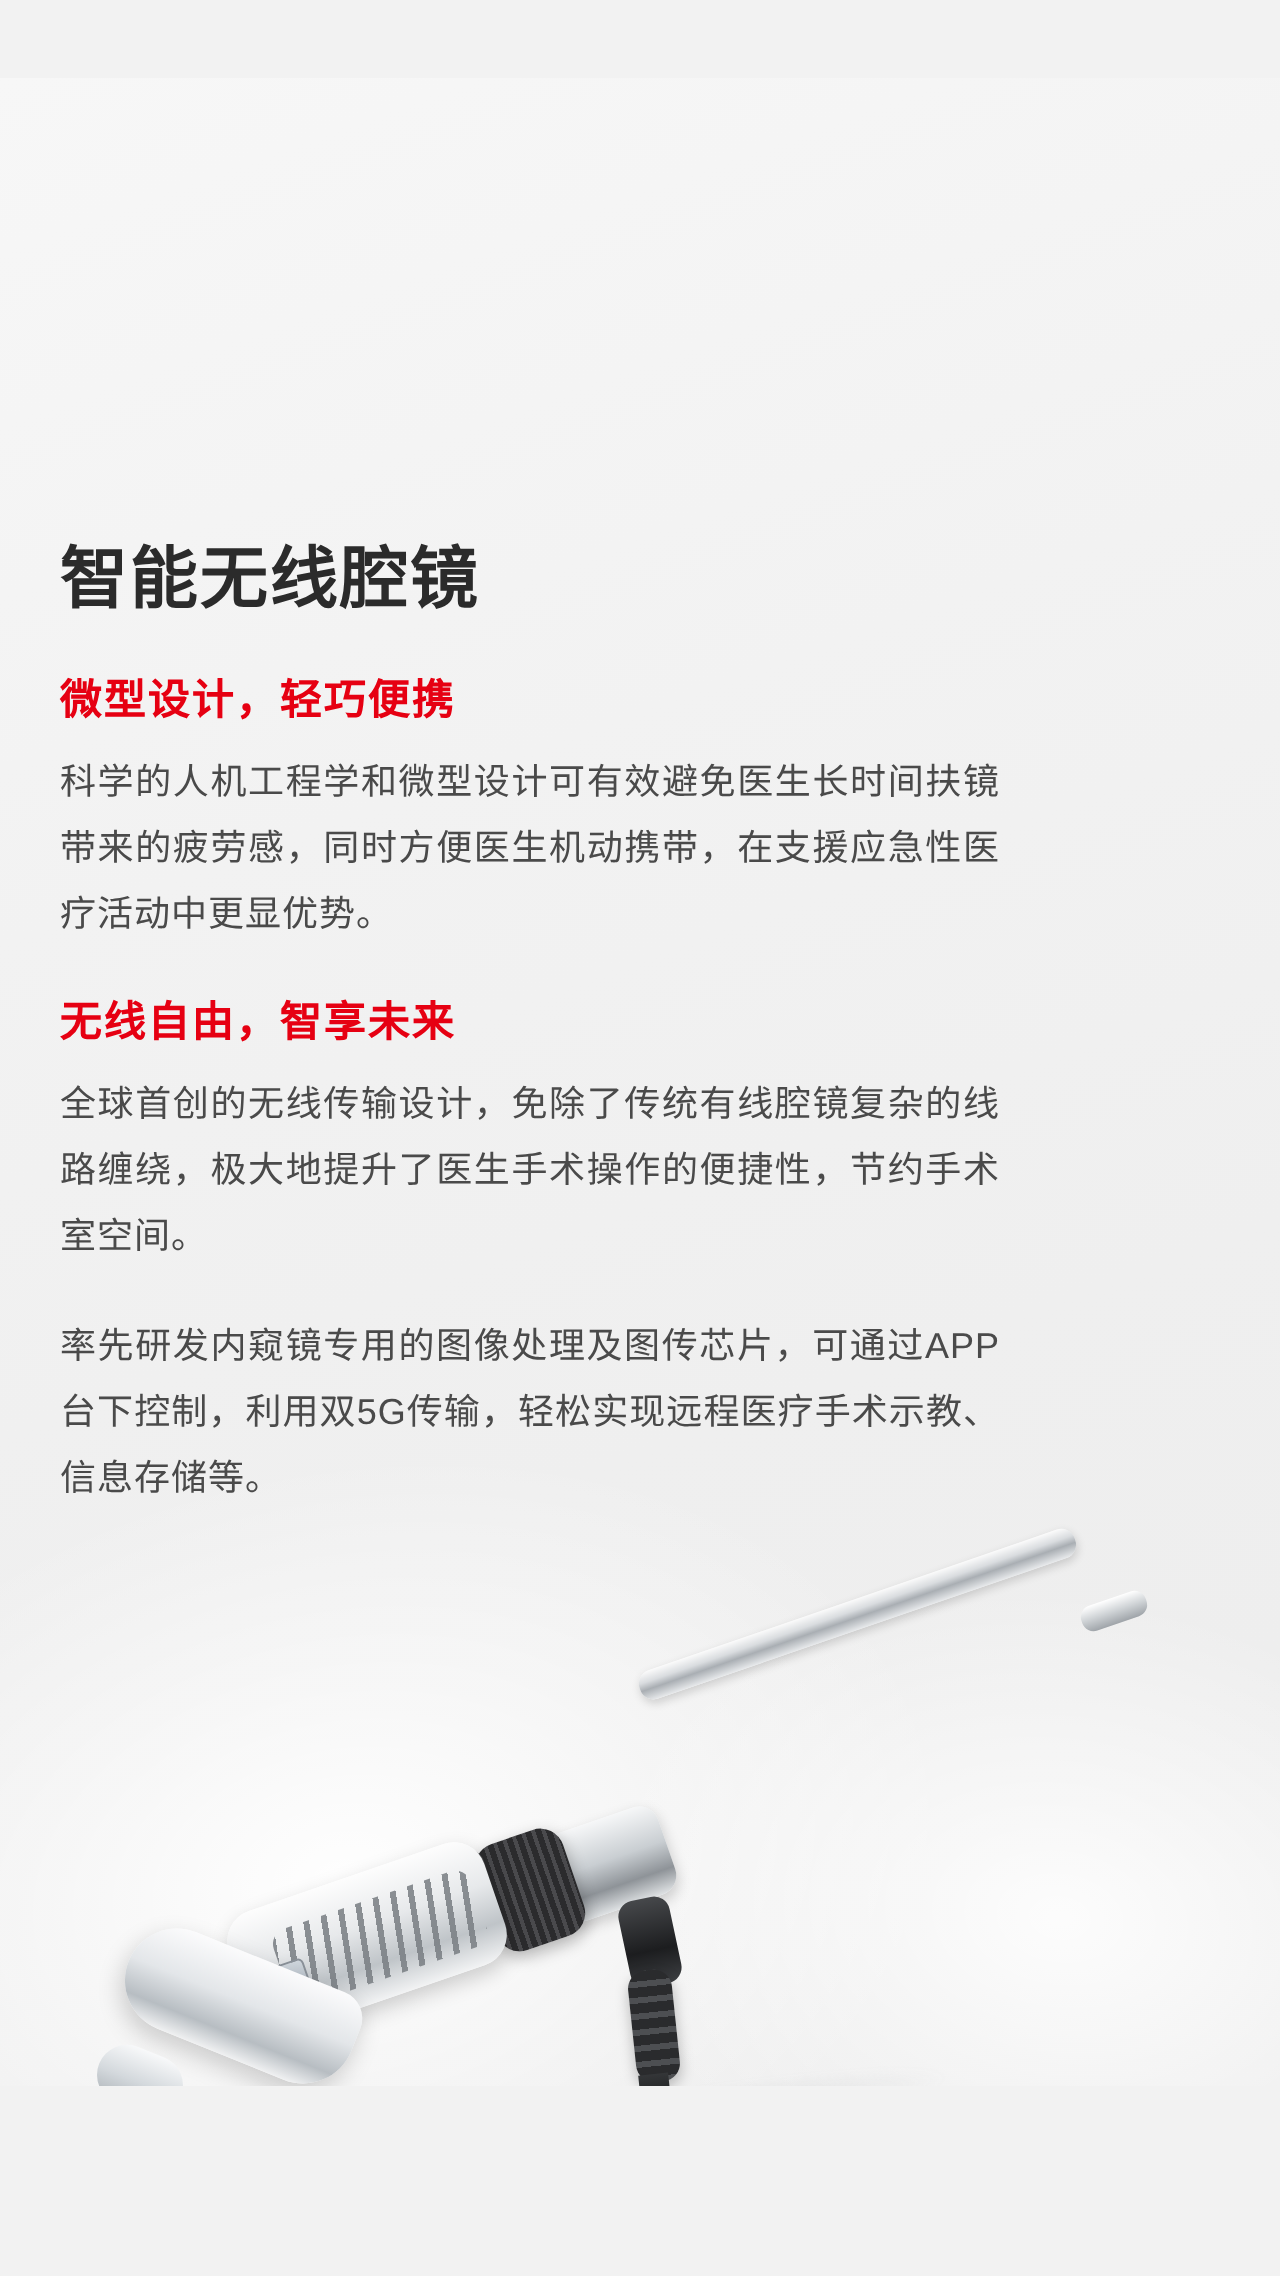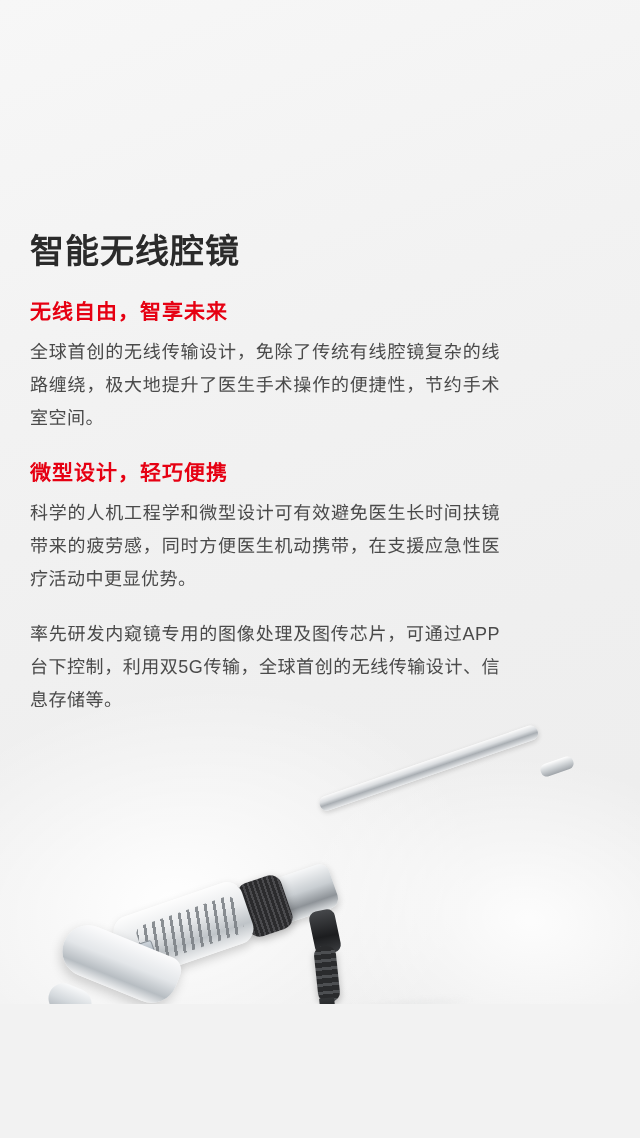--- a/index.html
+++ b/index.html
@@ -12,20 +12,21 @@
     overflow: hidden;
     font-family: "Liberation Sans", "DejaVu Sans", sans-serif;
     background: #f2f2f2;
   }
   .page {
     position: relative;
     width: 640px;
     height: 1004px;
     background: linear-gradient(160deg, #f7f7f7 0%, #f2f2f2 35%, #efefef 65%, #ededed 100%);
     overflow: hidden;
+    margin-top: 39px;
   }
   
   .swoosh {
     position: absolute;
     pointer-events: none;
   }
   .swoosh-1 {
     left: -140px;
     top: 690px;
     width: 620px;
@@ -241,31 +242,31 @@
 <div class="page">
 
   <div class="swoosh swoosh-1"></div>
   <div class="swoosh swoosh-2"></div>
   <div class="swoosh swoosh-3"></div>
 
   <div class="content">
     <h1 class="title">智能无线腔镜</h1>
 
     <div class="section">
+      <h2 class="sec-heading">微型设计，轻巧便携</h2>
+      <p class="sec-body">科学的人机工程学和微型设计可有效避免医生长时间扶镜带来的疲劳感，同时方便医生机动携带，在支援应急性医疗活动中更显优势。</p>
+    </div>
+
+    <div class="section">
       <h2 class="sec-heading">无线自由，智享未来</h2>
       <p class="sec-body">全球首创的无线传输设计，免除了传统有线腔镜复杂的线路缠绕，极大地提升了医生手术操作的便捷性，节约手术室空间。</p>
     </div>
 
     <div class="section">
-      <h2 class="sec-heading">微型设计，轻巧便携</h2>
-      <p class="sec-body">科学的人机工程学和微型设计可有效避免医生长时间扶镜带来的疲劳感，同时方便医生机动携带，在支援应急性医疗活动中更显优势。</p>
-    </div>
-
-    <div class="section">
-      <p class="sec-body">率先研发内窥镜专用的图像处理及图传芯片，可通过APP台下控制，利用双5G传输，全球首创的无线传输设计、信息存储等。</p>
+      <p class="sec-body">率先研发内窥镜专用的图像处理及图传芯片，可通过APP台下控制，利用双5G传输，轻松实现远程医疗手术示教、信息存储等。</p>
     </div>
   </div>
 
   <div class="device">
     <div class="dev-part dev-shadow"></div>
     <div class="dev-part shaft"></div>
     <div class="dev-part shaft-tip"></div>
     <div class="dev-part collar"></div>
     <div class="dev-part ring"></div>
     <div class="dev-part ring-cap"></div>

